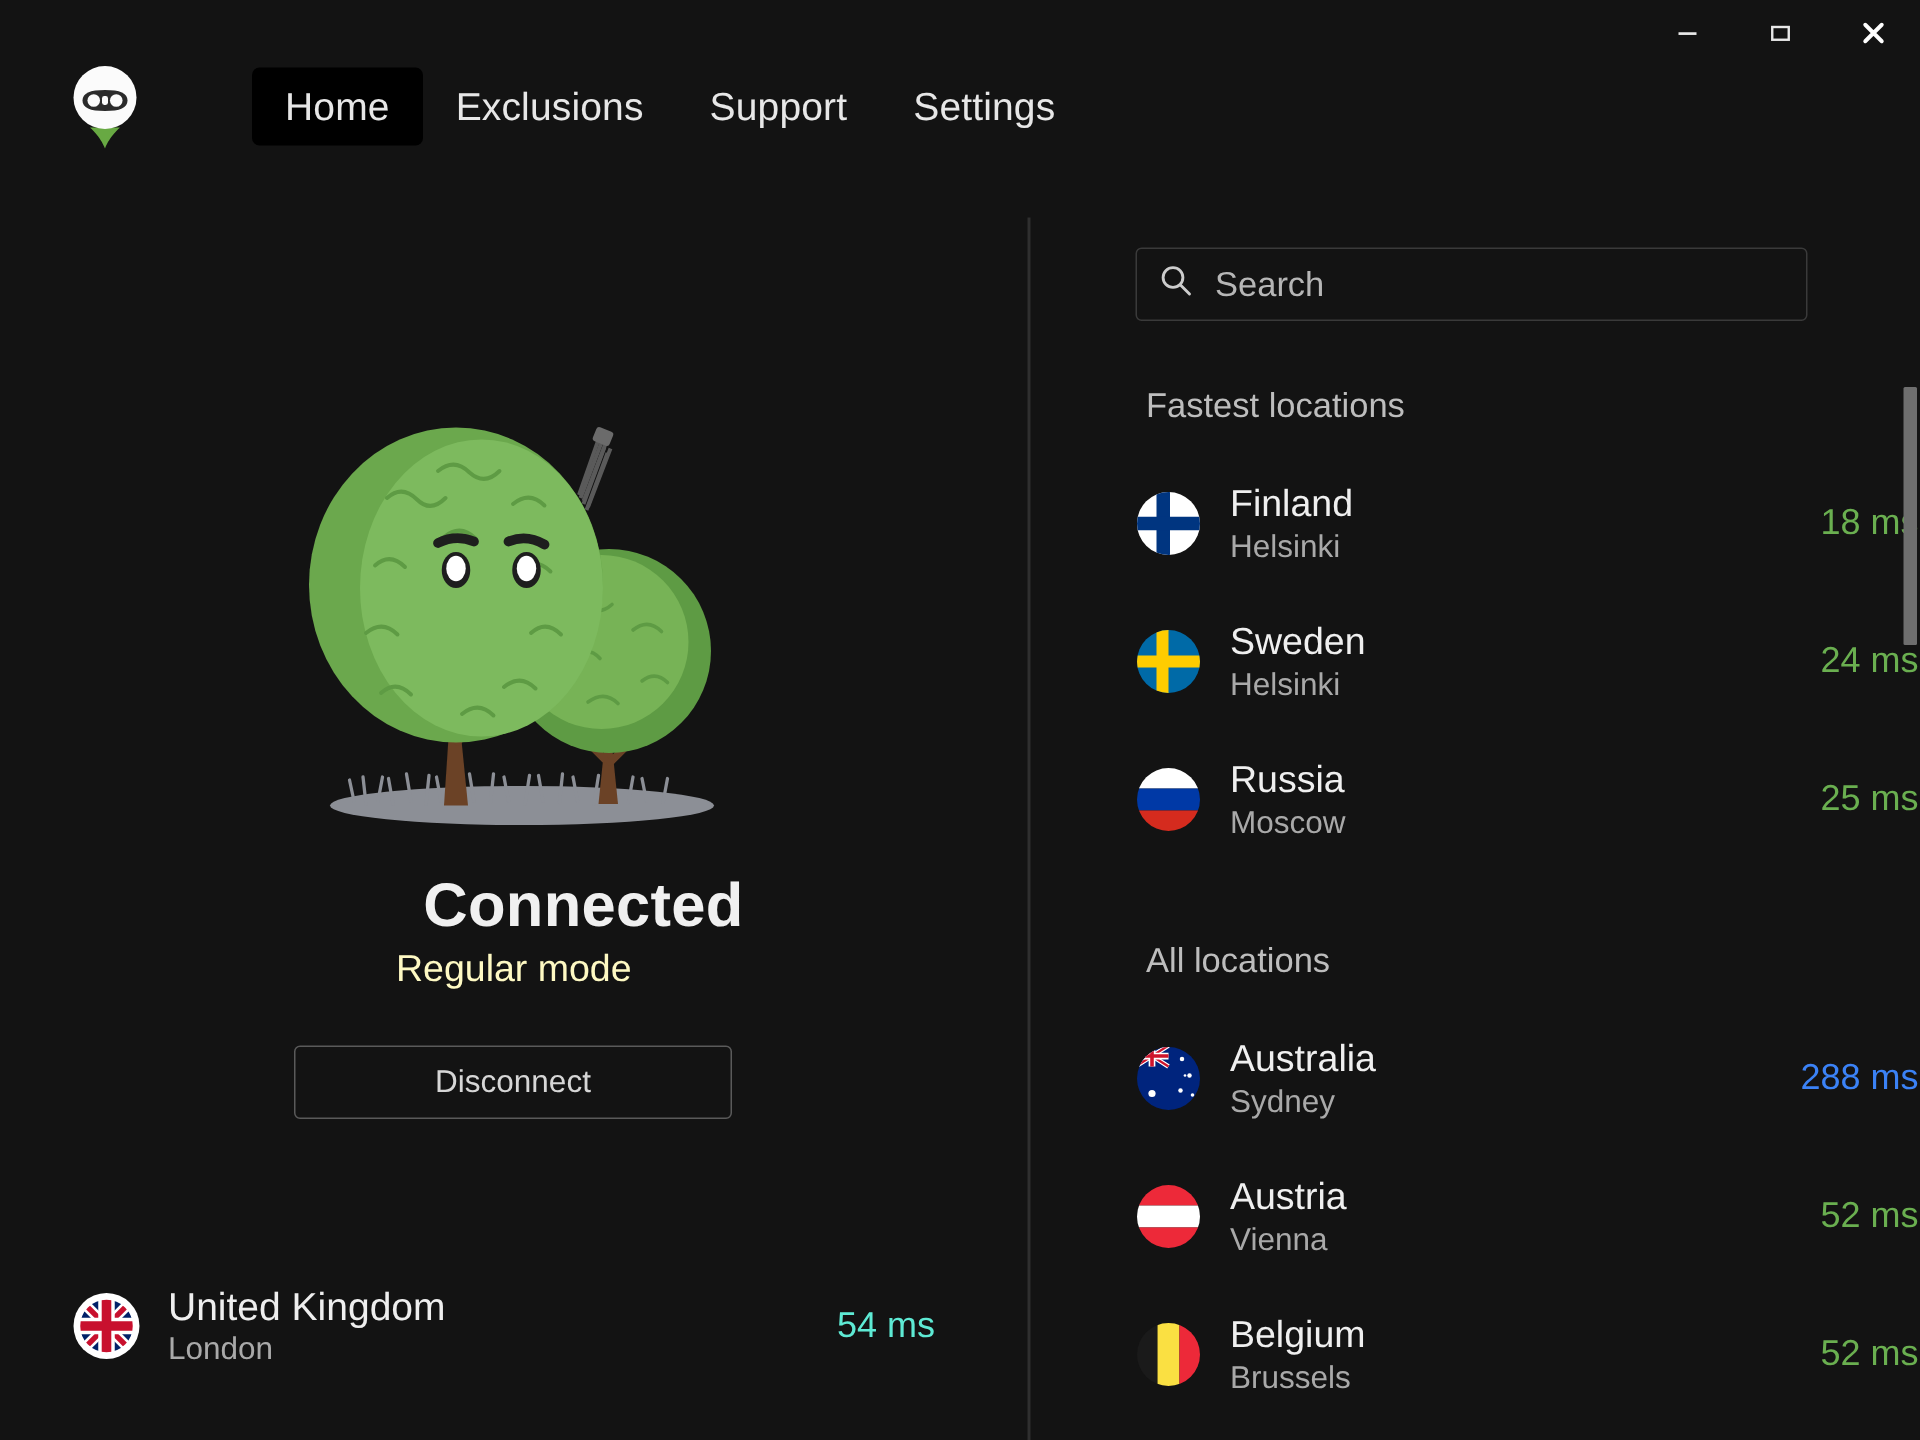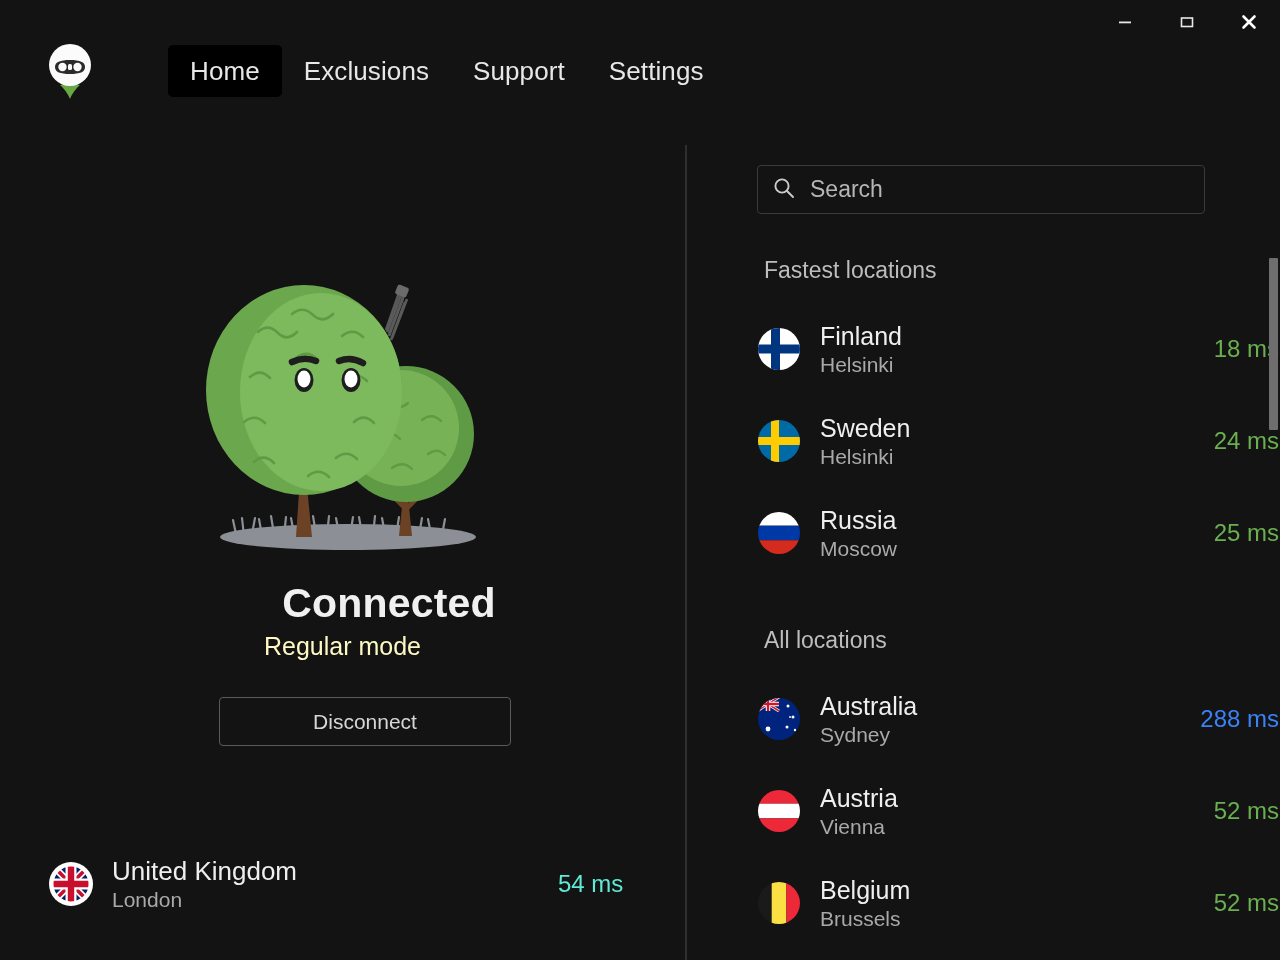--- a/index.html
+++ b/index.html
@@ -54,21 +54,21 @@
     font-size:41px; font-weight:bold; letter-spacing:.2px;
   }
   #status-sub {
     position:absolute; left:0; top:580px; width:685px;
     text-align:center; color:#fef9c3; font-size:25px;
   }
   #disconnect-btn {
     position:absolute; left:196px; top:645px; width:292px; height:49px;
     background:transparent; border:1px solid #5a5a5a; border-radius:4px;
     color:#d6d6d6; font-size:21px; font-family:"Liberation Sans", sans-serif;
-    display:flex; align-items:center; justify-content:center;margin-left:23px;
+    display:flex; align-items:center; justify-content:center;
   }
 
   
   #current-loc {
     position:absolute; left:48px; top:800px; width:600px; height:64px;
     display:flex; align-items:center;
   }
   #current-loc .flag { width:46px; height:46px; flex:0 0 46px; }
   #current-loc .names { margin-left:18px; }
   #current-loc .cname { color:#eeeeee; font-size:26px; line-height:31px; }

